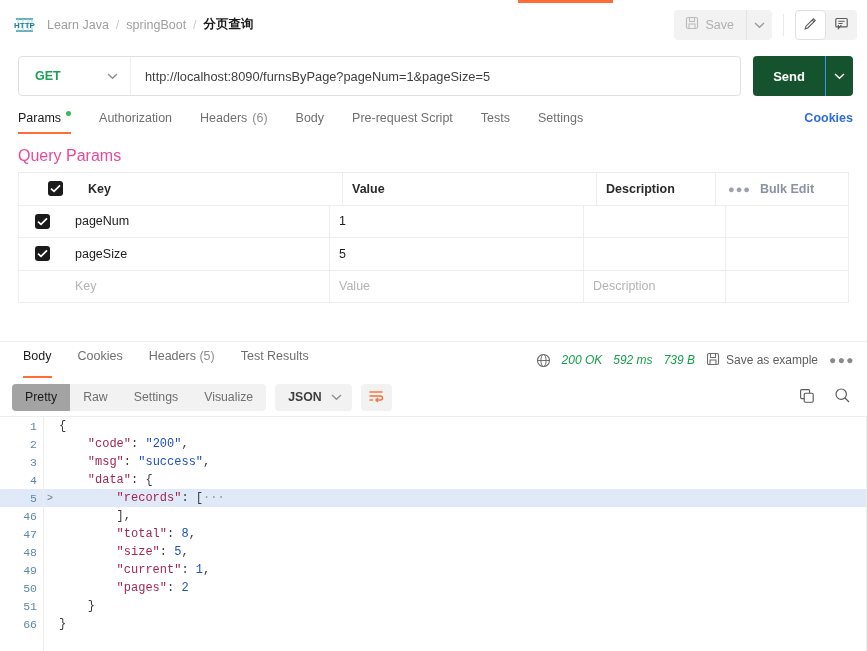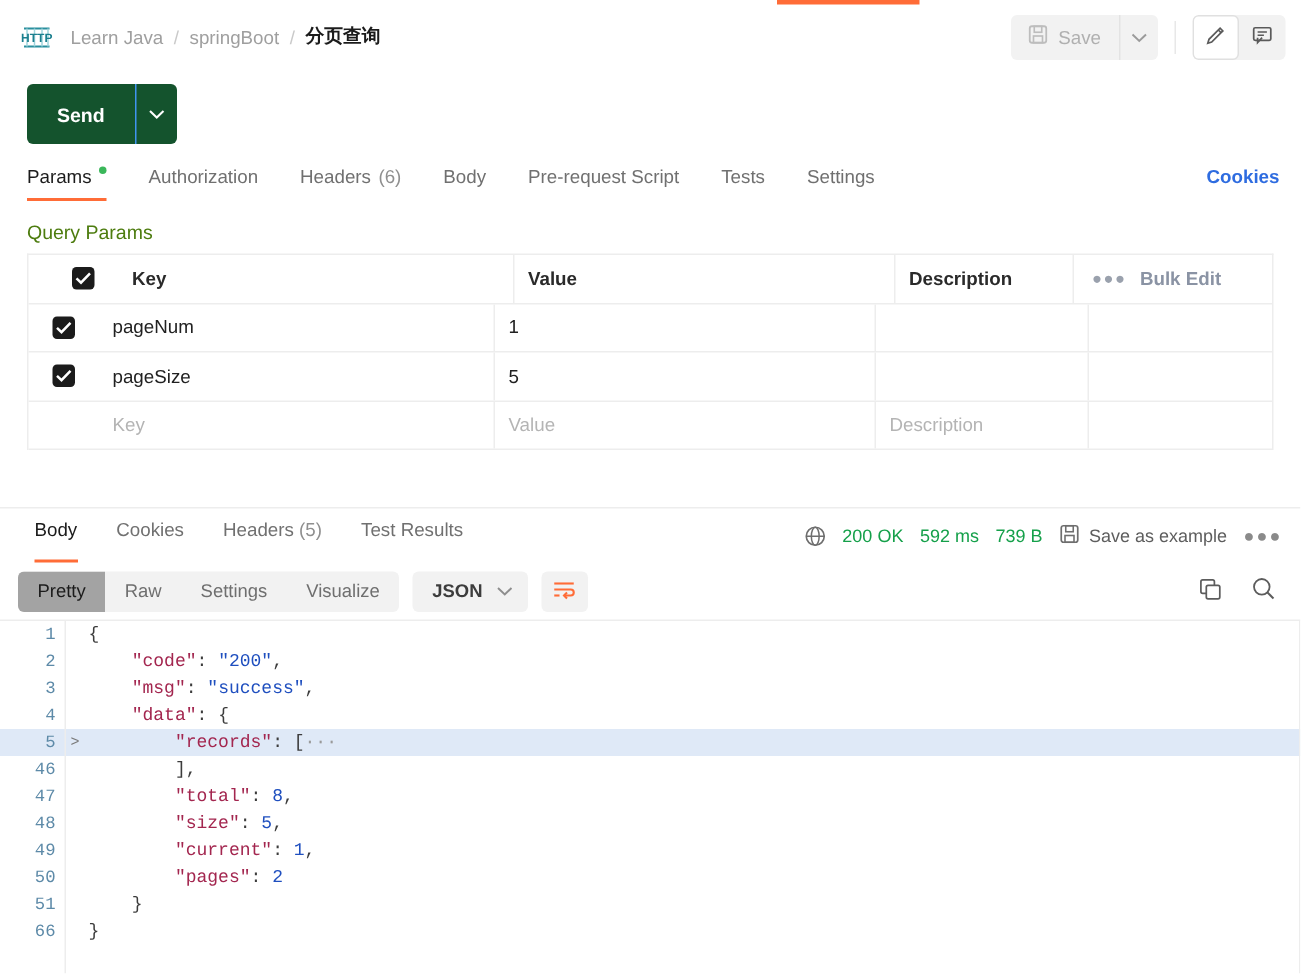--- a/index.html
+++ b/index.html
@@ -164,21 +164,21 @@
   .rtab .paren { color: #8f8f8f; }
   .tabs-spacer { flex: 1 1 auto; }
   .cookies-link {
     color: #2e6ce0; font-weight: bold; font-size: 12.5px;
     padding-bottom: 9px;
   }
 
   
   .qp-title {
     padding: 13px 0 7px 18px;
-    font-size: 13px; color: #4d7c0f;
+    font-size: 16px; color: #ec4899;
   }
   .qp-table {
     margin: 0 18px;
     border: 1px solid #ededed;
     border-bottom: none;
   }
   .qp-row {
     display: flex; align-items: stretch;
     height: 32.5px;
     border-bottom: 1px solid #ededed;
@@ -253,21 +253,21 @@
     content: "";
     position: absolute; left: 13px; right: 13px; bottom: 0;
     height: 2px; background: #ff6c37;
   }
   .rstab .paren { color: #8f8f8f; }
   .res-spacer { flex: 1 1 auto; }
   .res-meta {
     display: flex; align-items: center; gap: 11px;
     font-size: 12px;
   }
-  .meta-green { color: #15a04a; }
+  .meta-green { color: #15a04a; font-style: italic; }
   .globe { color: #6e6e6e; display: flex; align-items: center; }
   .save-ex { display: flex; align-items: center; gap: 6px; color: #5e5e5e; }
   .meta-dots { color: #8a8a8a; letter-spacing: 1.4px; font-size: 12px; }
 
   
   .body-bar {
     display: flex; align-items: center;
     padding: 0 12px 0 12px;
     height: 38px;
     gap: 9px;
@@ -409,20 +409,31 @@
           <rect x="1.8" y="2.5" width="11.4" height="8.4" rx="1" stroke="#5a5a5a" stroke-width="1.15" fill="none"></rect>
           <path d="M4.4 9.1 L4.4 12.4 L7.4 9.1" stroke="#5a5a5a" stroke-width="1.15" fill="none"></path>
           <path d="M4.4 5.3 H10.6 M4.4 7.5 H8.6" stroke="#5a5a5a" stroke-width="1" fill="none"></path>
         </svg>
       </span>
     </div>
   </div>
 </div>
 
 <div class="url-row">
+  <div class="url-box">
+    <div class="method-sel">
+      <span class="method-label">GET</span>
+      <span>
+        <svg width="11" height="8" viewBox="0 0 11 8">
+            <path d="M1 2 L5.5 6.3 L10 2" stroke="#8e8e8e" stroke-width="1.3" fill="none"></path>
+          </svg>
+      </span>
+    </div>
+    <div class="url-input" placeholder="Enter URL or paste text">http://localhost:8090/furnsByPage?pageNum=1&amp;pageSize=5</div>
+  </div>
   <div class="send-group">
     <div class="send-btn">Send</div>
     <div class="send-caret">
       <span>
         <svg width="11" height="8" viewBox="0 0 11 8">
             <path d="M1 2 L5.5 6.3 L10 2" stroke="#ffffff" stroke-width="1.4" fill="none"></path>
           </svg>
       </span>
     </div>
   </div>

